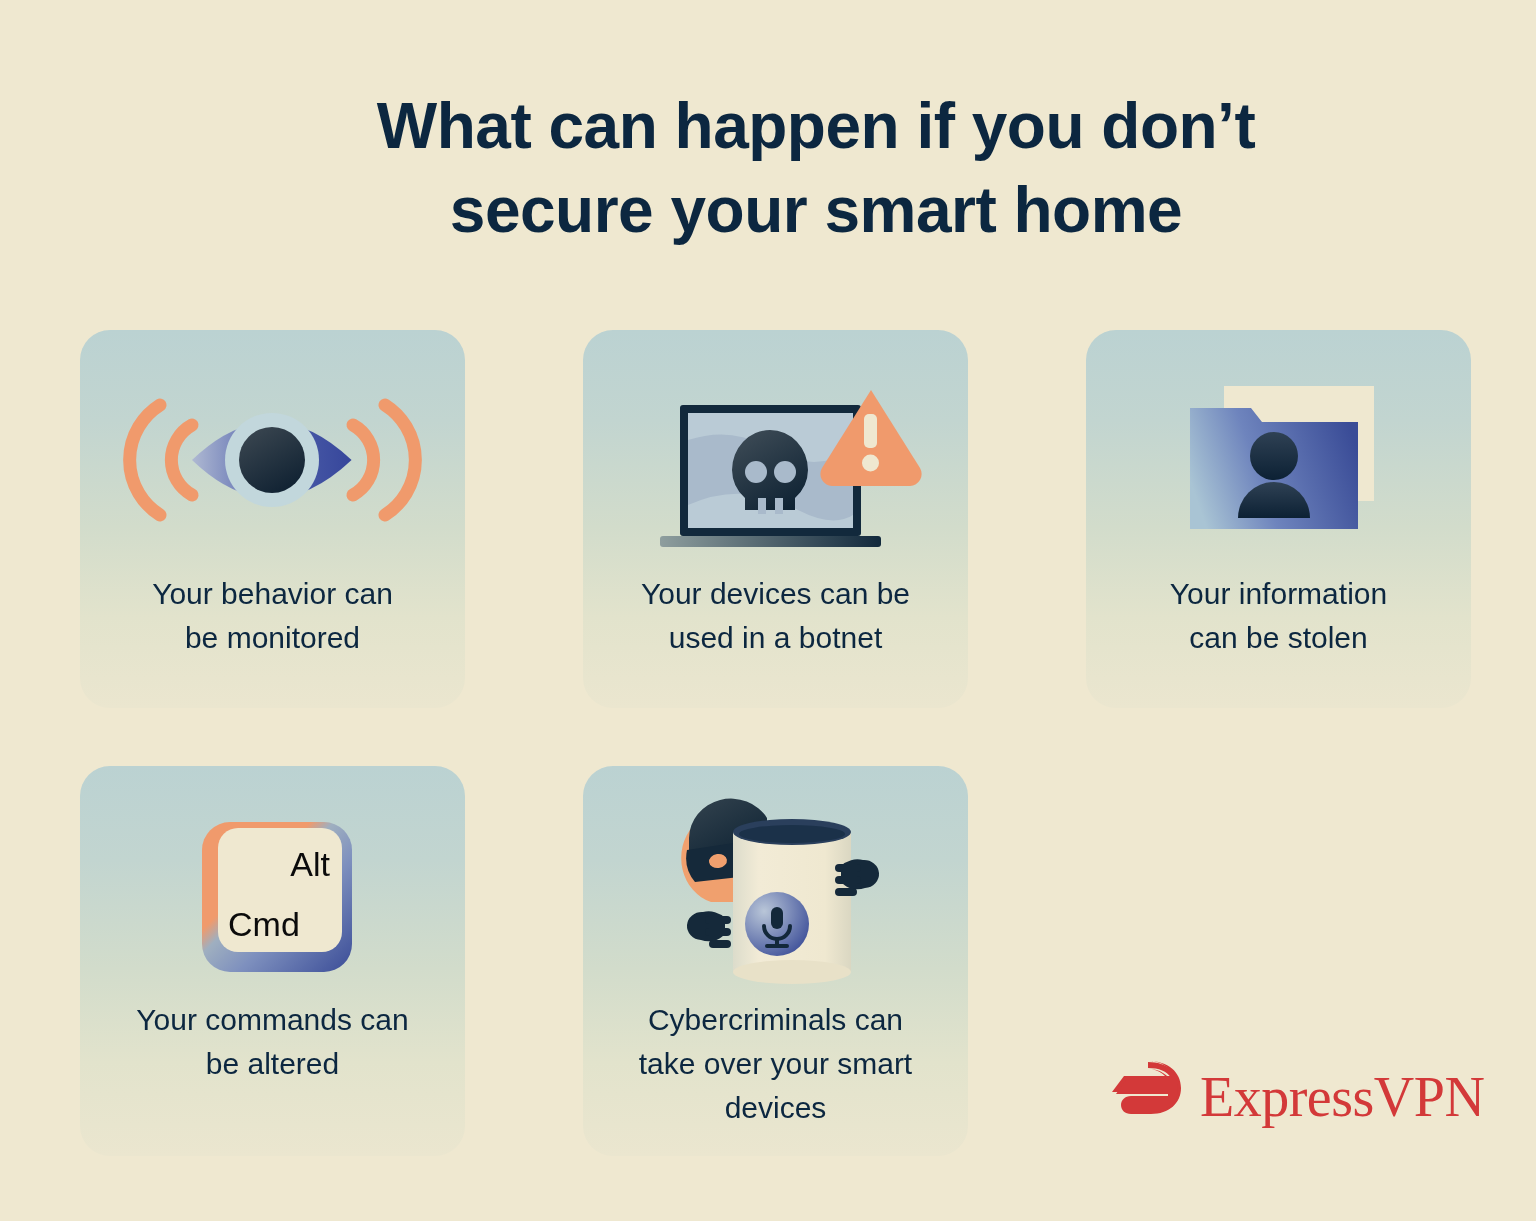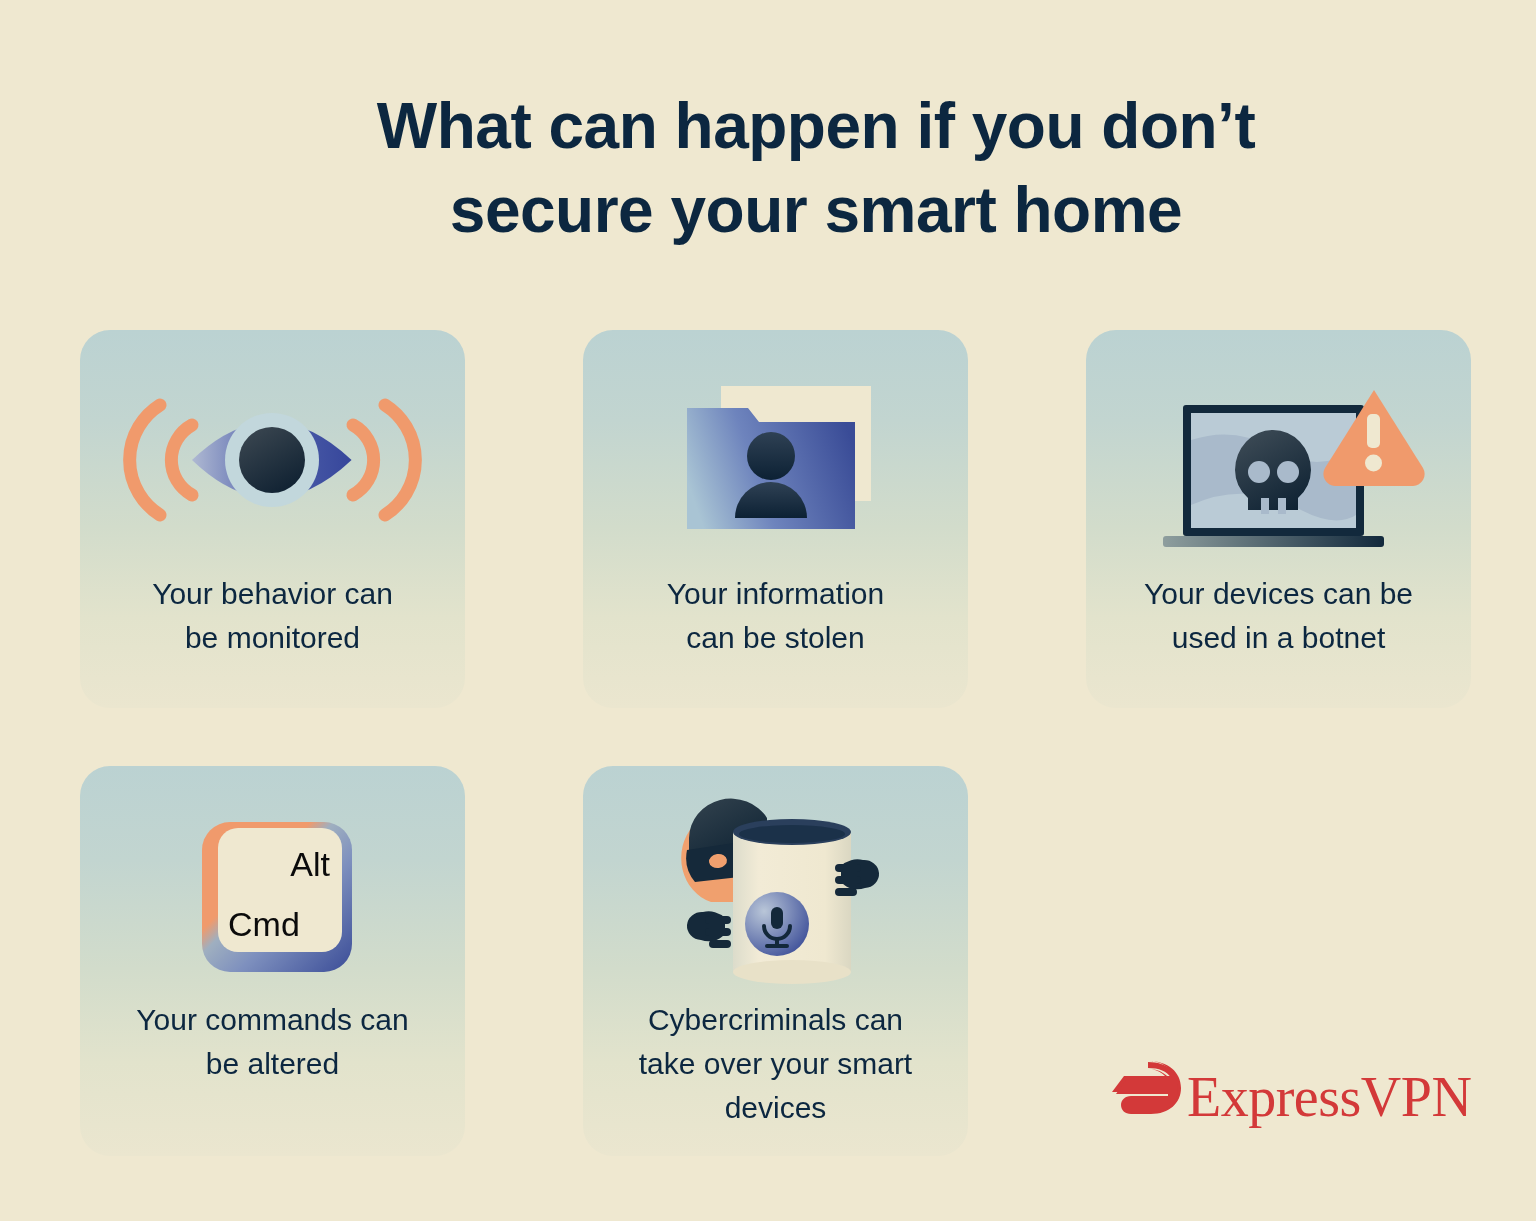--- a/index.html
+++ b/index.html
@@ -82,21 +82,21 @@
   }
   .card.tall .caption { top:232px; }
 
   
   .logo {
     position:absolute;
     left:1108px;
     top:1058px;
     display:flex;
     align-items:center;
-    gap:3px;
+    gap:16px;
   }
   .logo-mark { width:76px; height:78px; display:block; }
   .logo-text {
     font-family:"Liberation Serif", serif;
     font-size:56px;
     line-height:56px;
     color:#D33939;
     letter-spacing:-0.5px;
   }
 </style>
@@ -142,20 +142,64 @@
         </svg>
       </div>
       <div class="caption">Your behavior can
 be monitored</div>
     </div>
 
     <div class="card">
       <div class="art">
         <svg viewBox="0 0 385 240" width="385" height="240">
           <defs>
+            <linearGradient id="baseG" x1="0" y1="0.5" x2="1" y2="0.5">
+              <stop offset="0%" stop-color="#8E9E9E"></stop>
+              <stop offset="100%" stop-color="#12293C"></stop>
+            </linearGradient>
+            <linearGradient id="skullG" x1="0.25" y1="0" x2="0.8" y2="1">
+              <stop offset="0%" stop-color="#3C4A55"></stop>
+              <stop offset="100%" stop-color="#0E2233"></stop>
+            </linearGradient>
+            <clipPath id="screenClip">
+              <rect x="105" y="83" width="165" height="115"></rect>
+            </clipPath>
+          </defs>
+
+          <rect x="97" y="75" width="181" height="131" rx="3" fill="#12293C"></rect>
+          <rect x="105" y="83" width="165" height="115" fill="#A9BACB"></rect>
+
+          <g clip-path="url(#screenClip)">
+            <path d="M105 110 Q 150 95 190 120 Q 235 145 270 118 L270 83 L105 83 Z" fill="#BACBD6"></path>
+            <path d="M105 175 Q 160 150 215 180 Q 250 198 270 185 L270 198 L105 198 Z" fill="#BACBD6"></path>
+          </g>
+
+          <g fill="url(#skullG)">
+            <path d="M187 100 a 38 40 0 0 1 38 40 a 38 38 0 0 1 -13 28 l 0 12 l -50 0 l 0 -12 a 38 38 0 0 1 -13 -28 a 38 40 0 0 1 38 -40 Z"></path>
+          </g>
+          <circle cx="173" cy="142" r="11" fill="#A9BACB"></circle>
+          <circle cx="202" cy="142" r="11" fill="#A9BACB"></circle>
+          <rect x="175" y="168" width="8" height="16" fill="#A9BACB"></rect>
+          <rect x="192" y="168" width="8" height="16" fill="#A9BACB"></rect>
+
+          <rect x="77" y="206" width="221" height="11" rx="3" fill="url(#baseG)"></rect>
+
+          <path d="M288 60 L 337 138 a 12 12 0 0 1 -10 18 L 249 156 a 12 12 0 0 1 -10 -18 Z" fill="#F09A6C"></path>
+          <rect x="281" y="84" width="13" height="34" rx="5" fill="#EFE8D0"></rect>
+          <circle cx="287.5" cy="133" r="8.5" fill="#EFE8D0"></circle>
+        </svg>
+      </div>
+      <div class="caption">Your devices can be
+used in a botnet</div>
+    </div>
+
+    <div class="card">
+      <div class="art">
+        <svg viewBox="0 0 385 240" width="385" height="240">
+          <defs>
             <linearGradient id="folderG" x1="0" y1="0.6" x2="1" y2="0.35">
               <stop offset="0%" stop-color="#A9C4D4"></stop>
               <stop offset="40%" stop-color="#6E84BD"></stop>
               <stop offset="100%" stop-color="#3A4C97"></stop>
             </linearGradient>
             <linearGradient id="personG" x1="0.5" y1="0" x2="0.5" y2="1">
               <stop offset="0%" stop-color="#2F4154"></stop>
               <stop offset="100%" stop-color="#0C2134"></stop>
             </linearGradient>
           </defs>
@@ -163,64 +207,20 @@
           <rect x="138" y="56" width="150" height="115" fill="#EFE8D0"></rect>
 
           <path d="M104 78 L165 78 L176 92 L272 92 L272 199 L104 199 Z" fill="url(#folderG)"></path>
 
           <circle cx="188" cy="126" r="24" fill="url(#personG)"></circle>
           <path d="M188 152 a 36 36 0 0 1 36 36 L152 188 a 36 36 0 0 1 36 -36 Z" fill="url(#personG)"></path>
         </svg>
       </div>
       <div class="caption">Your information
 can be stolen</div>
-    </div>
-
-    <div class="card">
-      <div class="art">
-        <svg viewBox="0 0 385 240" width="385" height="240">
-          <defs>
-            <linearGradient id="baseG" x1="0" y1="0.5" x2="1" y2="0.5">
-              <stop offset="0%" stop-color="#8E9E9E"></stop>
-              <stop offset="100%" stop-color="#12293C"></stop>
-            </linearGradient>
-            <linearGradient id="skullG" x1="0.25" y1="0" x2="0.8" y2="1">
-              <stop offset="0%" stop-color="#3C4A55"></stop>
-              <stop offset="100%" stop-color="#0E2233"></stop>
-            </linearGradient>
-            <clipPath id="screenClip">
-              <rect x="105" y="83" width="165" height="115"></rect>
-            </clipPath>
-          </defs>
-
-          <rect x="97" y="75" width="181" height="131" rx="3" fill="#12293C"></rect>
-          <rect x="105" y="83" width="165" height="115" fill="#A9BACB"></rect>
-
-          <g clip-path="url(#screenClip)">
-            <path d="M105 110 Q 150 95 190 120 Q 235 145 270 118 L270 83 L105 83 Z" fill="#BACBD6"></path>
-            <path d="M105 175 Q 160 150 215 180 Q 250 198 270 185 L270 198 L105 198 Z" fill="#BACBD6"></path>
-          </g>
-
-          <g fill="url(#skullG)">
-            <path d="M187 100 a 38 40 0 0 1 38 40 a 38 38 0 0 1 -13 28 l 0 12 l -50 0 l 0 -12 a 38 38 0 0 1 -13 -28 a 38 40 0 0 1 38 -40 Z"></path>
-          </g>
-          <circle cx="173" cy="142" r="11" fill="#A9BACB"></circle>
-          <circle cx="202" cy="142" r="11" fill="#A9BACB"></circle>
-          <rect x="175" y="168" width="8" height="16" fill="#A9BACB"></rect>
-          <rect x="192" y="168" width="8" height="16" fill="#A9BACB"></rect>
-
-          <rect x="77" y="206" width="221" height="11" rx="3" fill="url(#baseG)"></rect>
-
-          <path d="M288 60 L 337 138 a 12 12 0 0 1 -10 18 L 249 156 a 12 12 0 0 1 -10 -18 Z" fill="#F09A6C"></path>
-          <rect x="281" y="84" width="13" height="34" rx="5" fill="#EFE8D0"></rect>
-          <circle cx="287.5" cy="133" r="8.5" fill="#EFE8D0"></circle>
-        </svg>
-      </div>
-      <div class="caption">Your devices can be
-used in a botnet</div>
     </div>
 
     <div class="card tall">
       <div class="art">
         <svg viewBox="0 0 385 240" width="385" height="240">
           <defs>
             <linearGradient id="keySideG" x1="0" y1="0" x2="1" y2="1">
               <stop offset="0%" stop-color="#F09A6C"></stop>
               <stop offset="36%" stop-color="#F09A6C"></stop>
               <stop offset="44%" stop-color="#9FAFC0"></stop>

